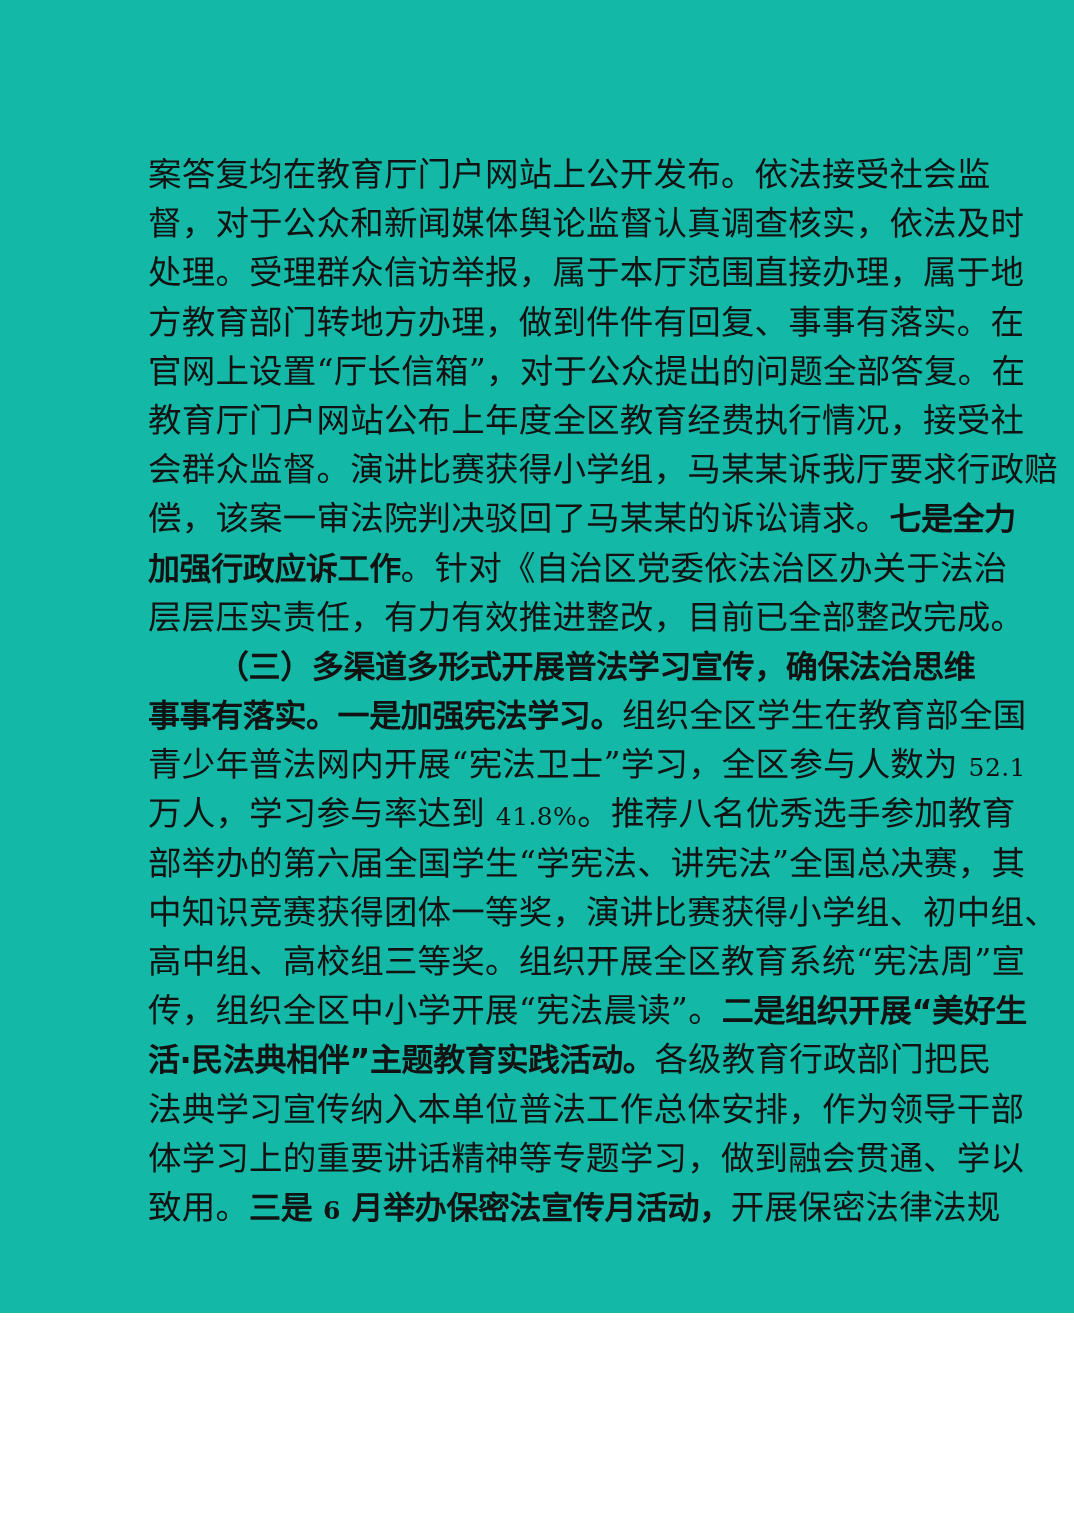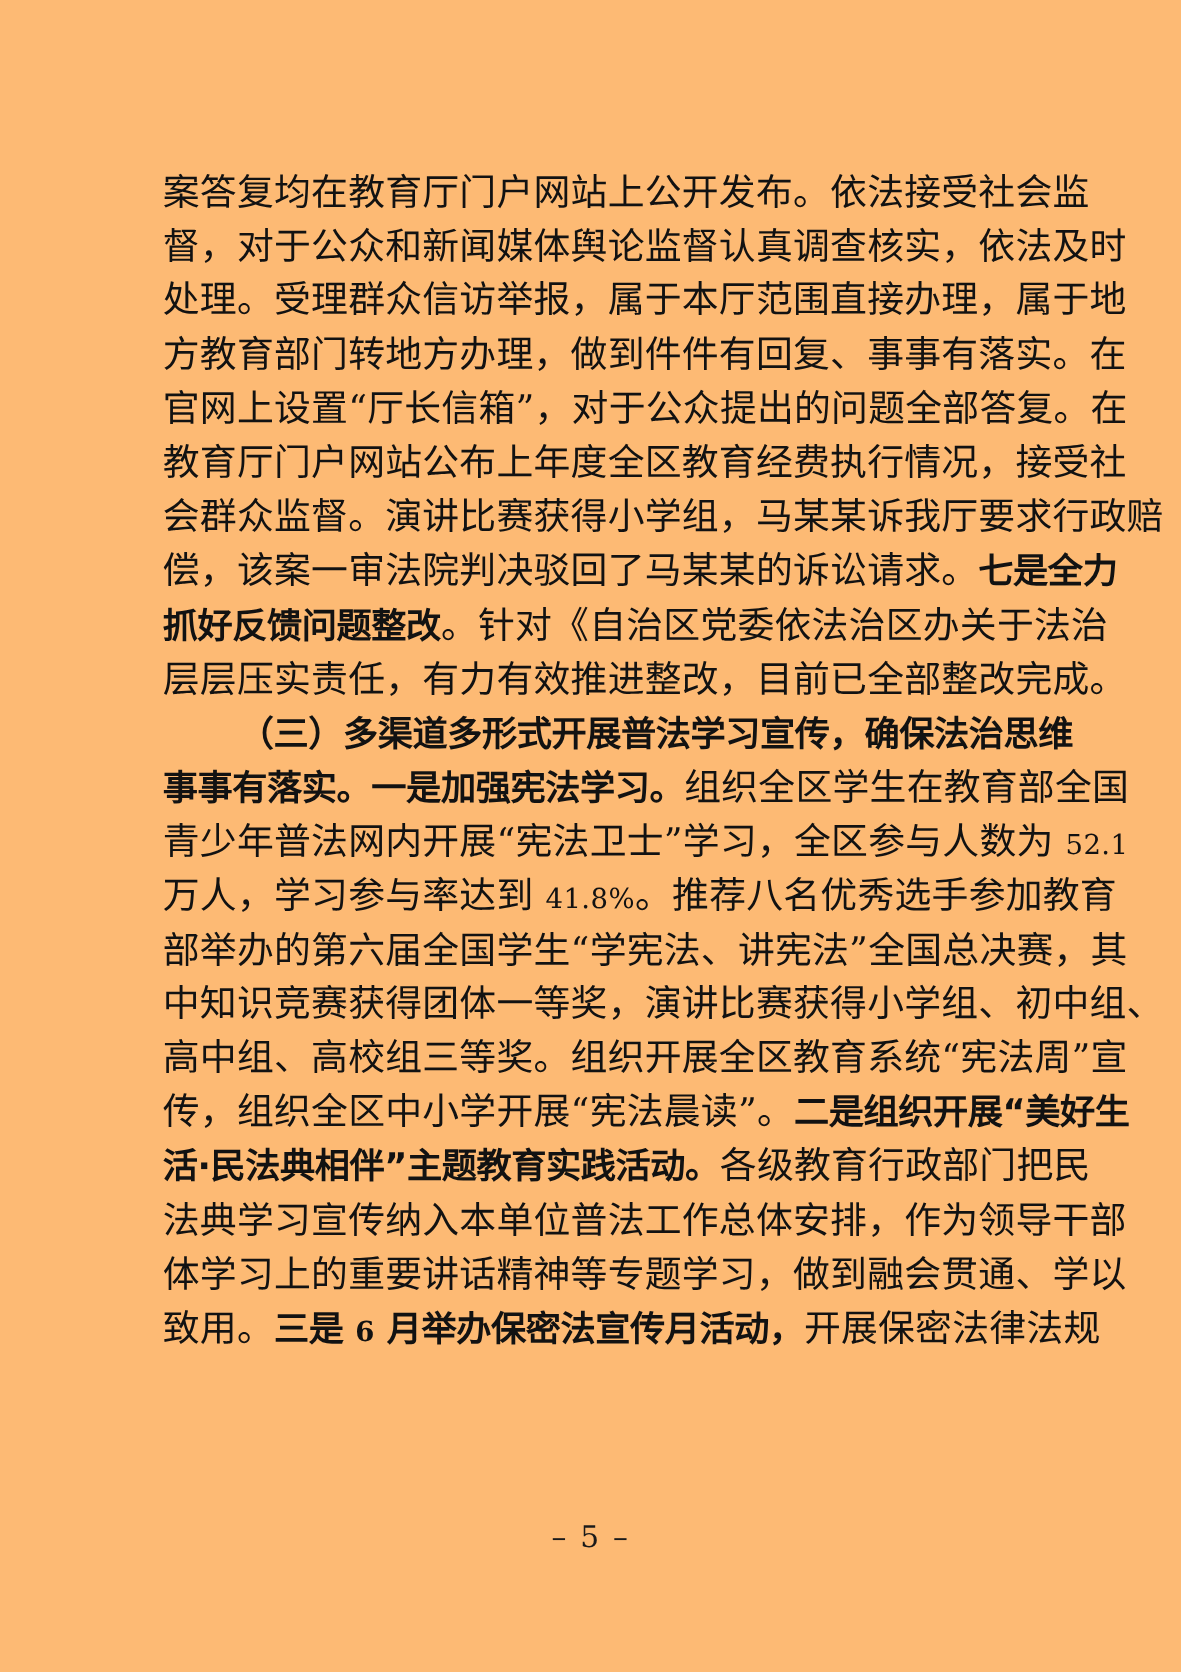--- a/index.html
+++ b/index.html
@@ -5,22 +5,22 @@
 <style>
   html, body {
     margin: 0;
     padding: 0;
     background: #ffffff;
   }
 
   .page {
     position: relative;
     width: 1074px;
-    height: 1520px;
-    background: #fdba74;
+    height: 1313px;
+    background: #14b8a6;
     margin: 0 auto;
     overflow: hidden;
     box-sizing: border-box;
     padding-left: 28px;
   }
 
   .doc-body {
     position: absolute;
     left: 148px;
     top: 150px;
@@ -79,21 +79,21 @@
 
   <div class="paragraph">
         <div class="line"><span>案答复均在教育厅门户网站上公开发布。依法接受社会监</span></div>
         <div class="line"><span>督，对于公众和新闻媒体舆论监督认真调查核实，依法及时</span></div>
         <div class="line"><span>处理。受理群众信访举报，属于本厅范围直接办理，属于地</span></div>
         <div class="line"><span>方教育部门转地方办理，做到件件有回复、事事有落实。在</span></div>
         <div class="line"><span>官网上设置“厅长信箱”，对于公众提出的问题全部答复。在</span></div>
         <div class="line"><span>教育厅门户网站公布上年度全区教育经费执行情况，接受社</span></div>
         <div class="line"><span>会群众监督。演讲比赛获得小学组，马某某诉我厅要求行政赔</span></div>
         <div class="line"><span>偿，该案一审法院判决驳回了马某某的诉讼请求。</span><span class="b">七是全力</span></div>
-        <div class="line"><span class="b">抓好反馈问题整改</span><span>。针对《自治区党委依法治区办关于法治</span></div>
+        <div class="line"><span class="b">加强行政应诉工作</span><span>。针对《自治区党委依法治区办关于法治</span></div>
         <div class="line"><span>层层压实责任，有力有效推进整改，目前已全部整改完成。</span></div>
       </div>
       <div class="paragraph">
         <div class="line indent"><span class="b">（三）多渠道多形式开展普法学习宣传，确保法治思维</span></div>
         <div class="line"><span class="b">事事有落实。一是加强宪法学习。</span><span>组织全区学生在教育部全国</span></div>
         <div class="line"><span>青少年普法网内开展“宪法卫士”学习，全区参与人数为 </span><span class="num">52.1</span></div>
         <div class="line"><span>万人，学习参与率达到 </span><span class="num">41.8%</span><span>。推荐八名优秀选手参加教育</span></div>
         <div class="line"><span>部举办的第六届全国学生“学宪法、讲宪法”全国总决赛，其</span></div>
         <div class="line"><span>中知识竞赛获得团体一等奖，演讲比赛获得小学组、初中组、</span></div>
         <div class="line"><span>高中组、高校组三等奖。组织开展全区教育系统“宪法周”宣</span></div>

